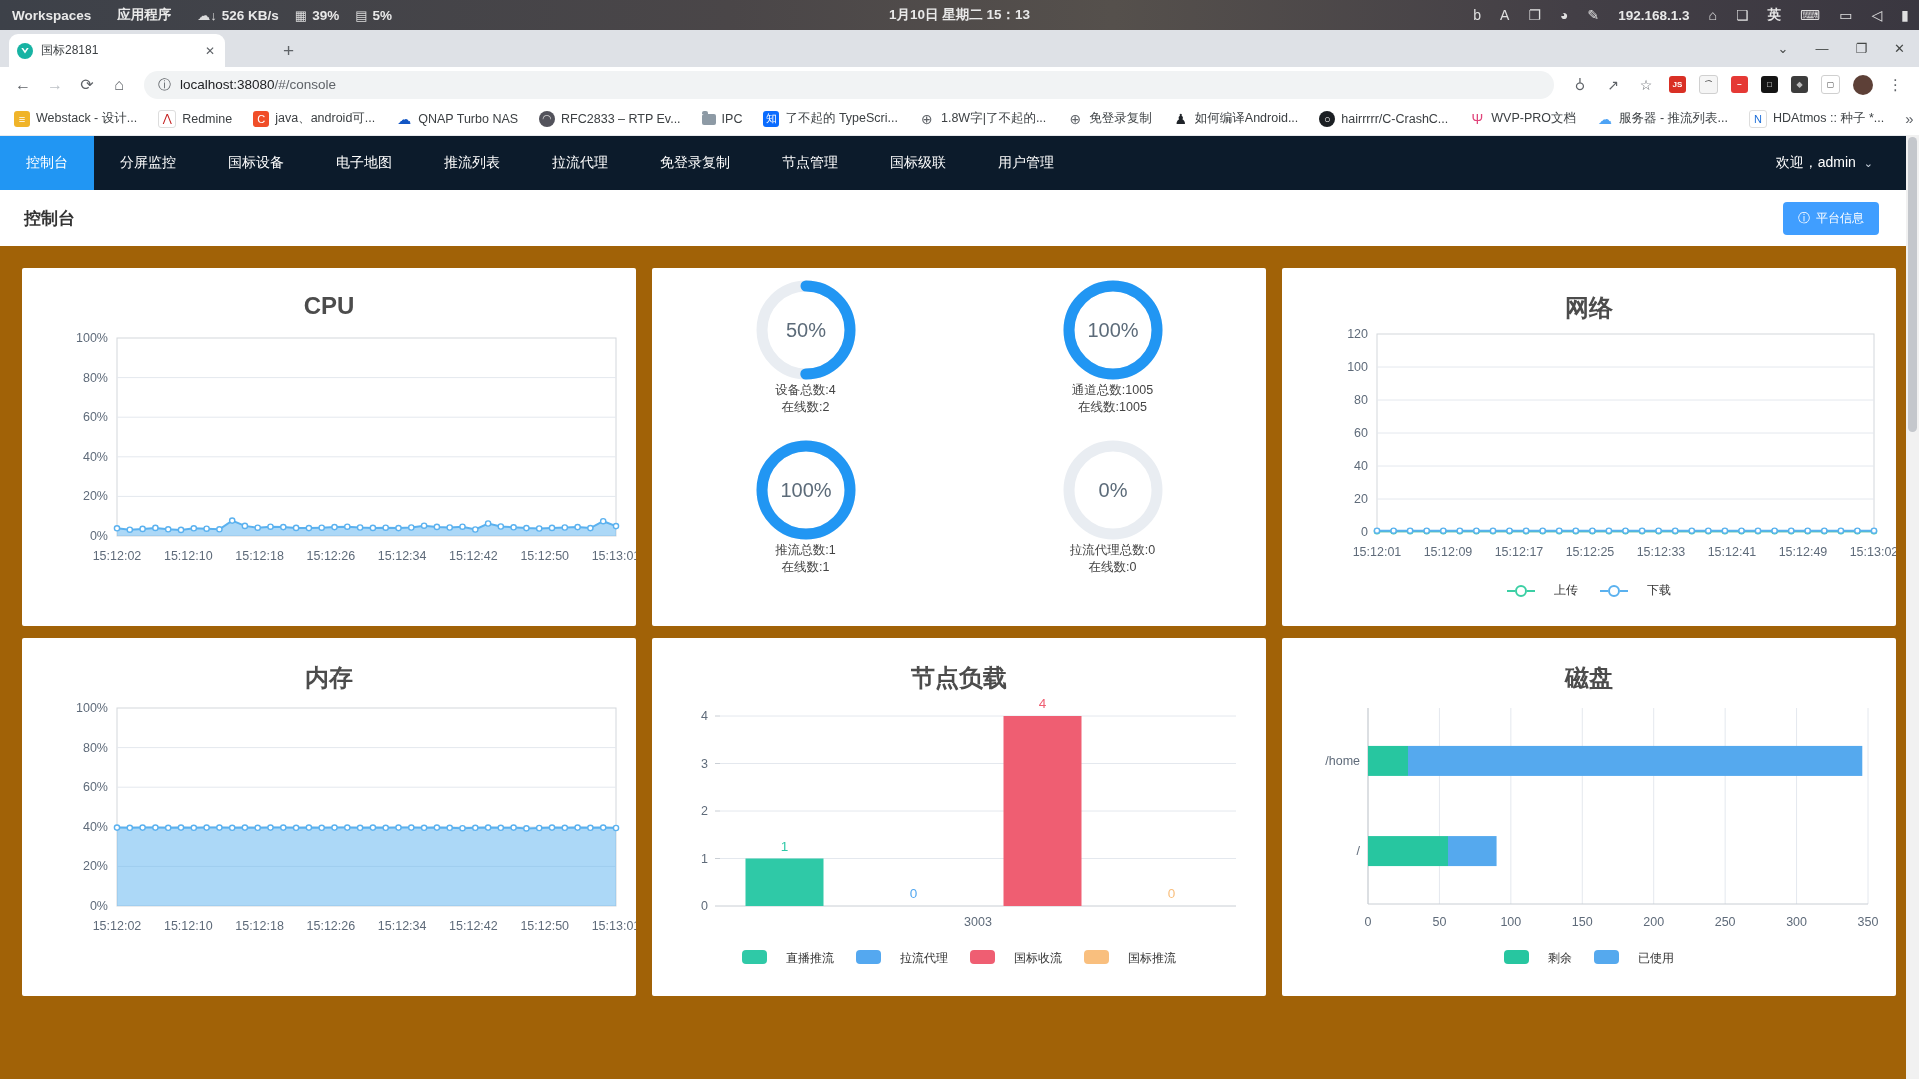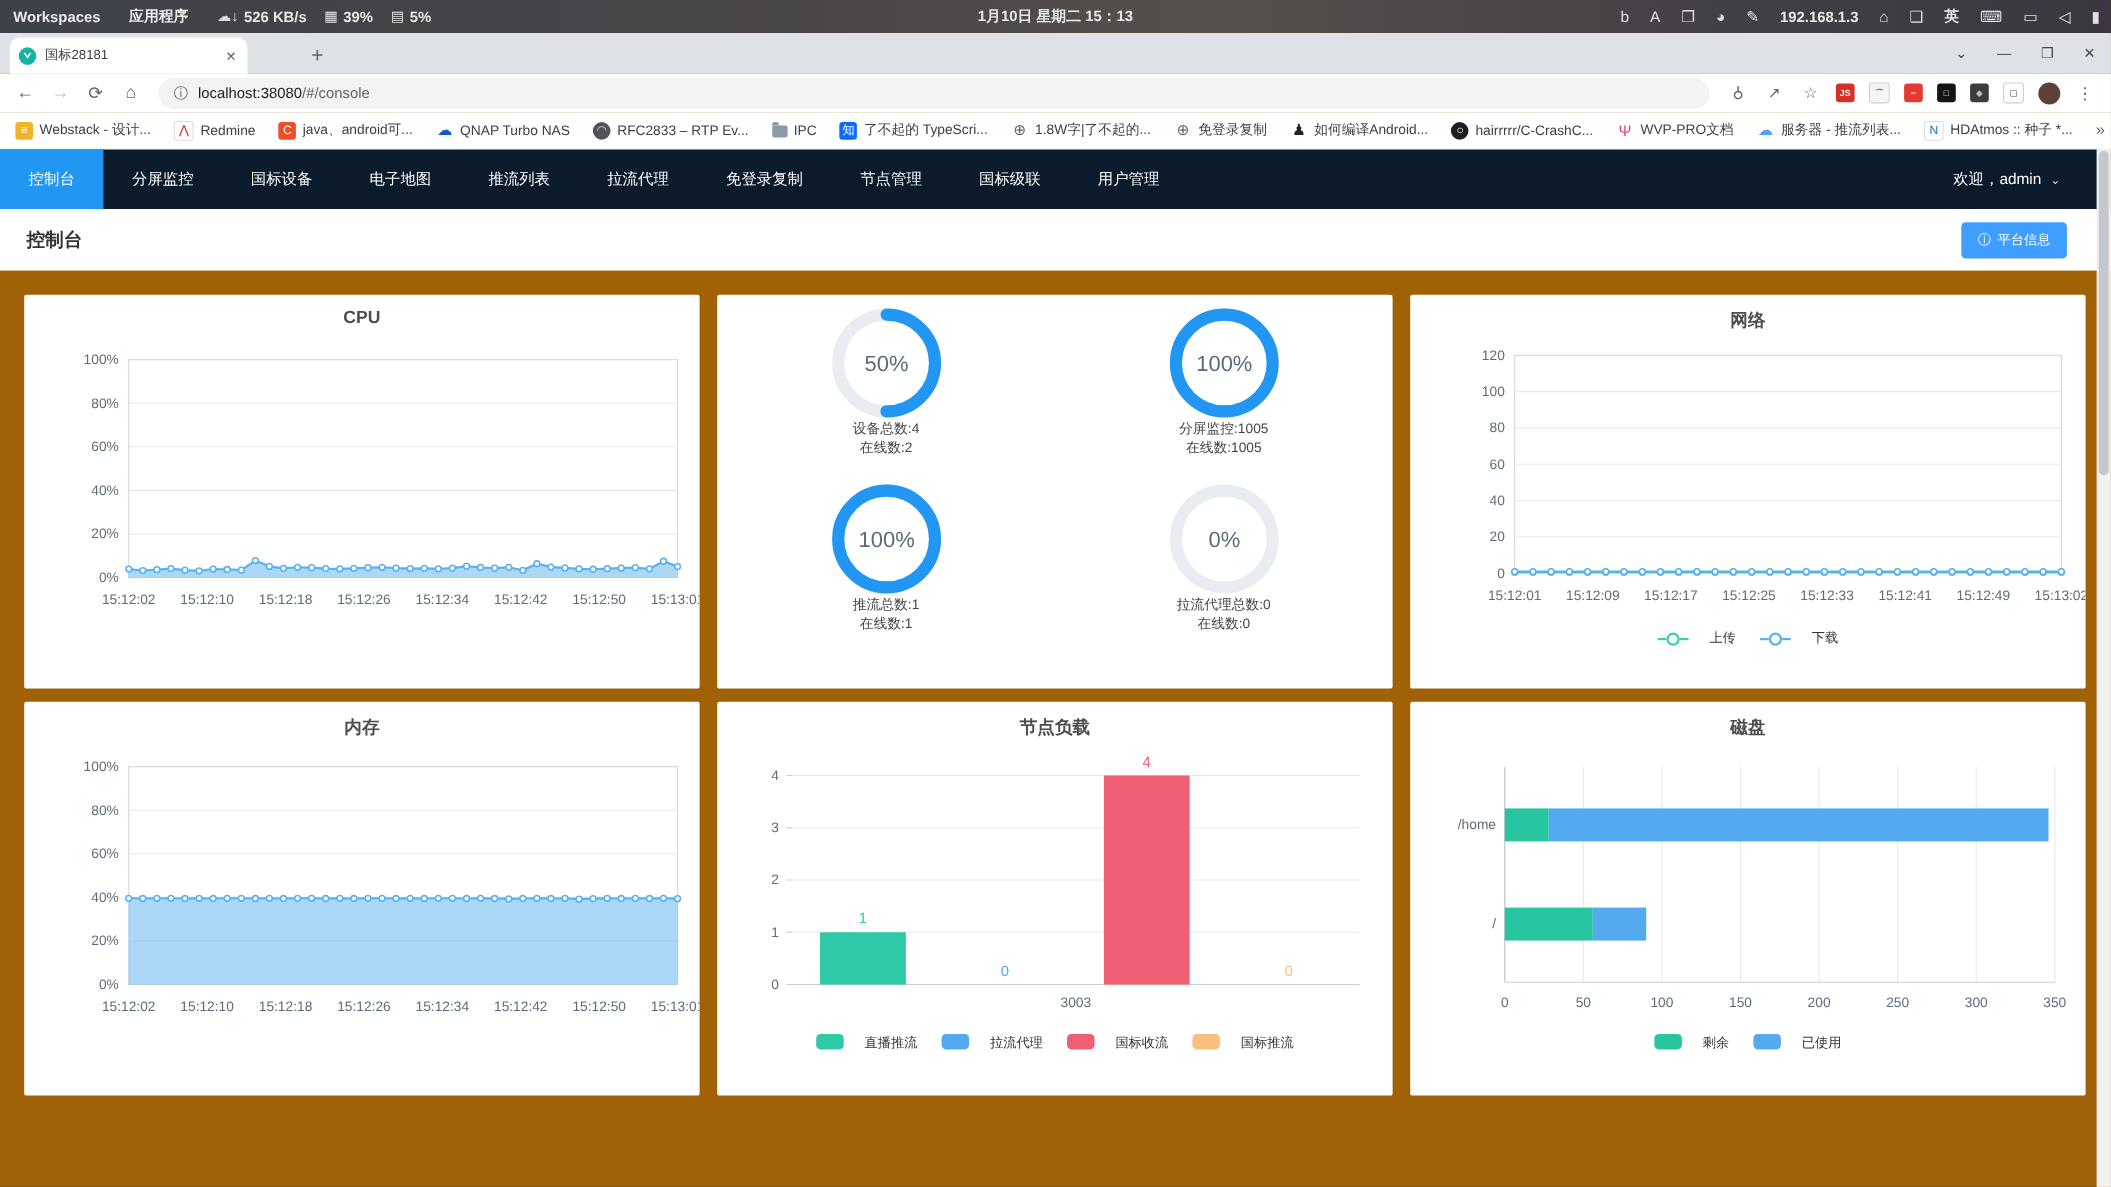--- a/index.html
+++ b/index.html
@@ -65,21 +65,21 @@
 
   .pagehead{height:56px;background:#fff;display:flex;align-items:center;padding:0 40px 0 24px;}
   .page-title{font-size:17px;font-weight:700;color:#333;}
   .btn-info{margin-left:auto;background:#409eff;color:#fff;border:none;border-radius:4px;
     padding:8px 15px;font-size:12px;display:flex;align-items:center;gap:6px;font-family:inherit;}
   .btn-info .gi{font-size:12px;}
 
   .content{padding:22px 22px 0 22px;display:grid;grid-template-columns:614px 614px 614px;
     grid-auto-rows:358px;gap:12px 16px;}
   .card{background:#fff;border-radius:2px;overflow:hidden;}
-  .card-title{text-align:center;font-size:16px;font-weight:700;color:#4c4c4c;padding-top:13px;height:32px;}
+  .card-title{text-align:center;font-size:24px;font-weight:700;color:#4c4c4c;padding-top:24px;height:32px;}
   .legend-row{display:flex;justify-content:center;gap:22px;align-items:center;margin-top:2px;
     font-size:12px;color:#333;}
   .lg-item{display:flex;gap:19px;}
   .lg-swatch{width:25px;height:14px;border-radius:4px;}
   .lg-linemark{display:flex;align-items:center;}
   .lg-seg{width:8px;height:2px;}
   .lg-ring{width:8px;height:8px;border-radius:50%;border:2px solid;background:#fff;}
 
   
   .rings-grid{display:grid;grid-template-columns:1fr 1fr;row-gap:22px;padding-top:10px;}
@@ -335,21 +335,21 @@
             </svg>
             <div class="ring-label">设备总数:4</div>
             <div class="ring-label">在线数:2</div>
           </div>
           <div class="ring-cell">
             <svg width="104" height="104">
               <circle cx="52" cy="52" r="44" fill="none" stroke="#e9edf2" stroke-width="11"></circle>
               <circle cx="52" cy="52" r="44" fill="none" stroke="#2196f3" stroke-width="11" stroke-dasharray="276.46015351590177 276.46015351590177" stroke-linecap="round" transform="rotate(-90 52 52)"></circle>
               <text x="52" y="59" text-anchor="middle" font-size="20" fill="#5c6b79">100%</text>
             </svg>
-            <div class="ring-label">分屏监控:1005</div>
+            <div class="ring-label">通道总数:1005</div>
             <div class="ring-label">在线数:1005</div>
           </div>
           <div class="ring-cell">
             <svg width="104" height="104">
               <circle cx="52" cy="52" r="44" fill="none" stroke="#e9edf2" stroke-width="11"></circle>
               <circle cx="52" cy="52" r="44" fill="none" stroke="#2196f3" stroke-width="11" stroke-dasharray="276.46015351590177 276.46015351590177" stroke-linecap="round" transform="rotate(-90 52 52)"></circle>
               <text x="52" y="59" text-anchor="middle" font-size="20" fill="#5c6b79">100%</text>
             </svg>
             <div class="ring-label">推流总数:1</div>
             <div class="ring-label">在线数:1</div>

